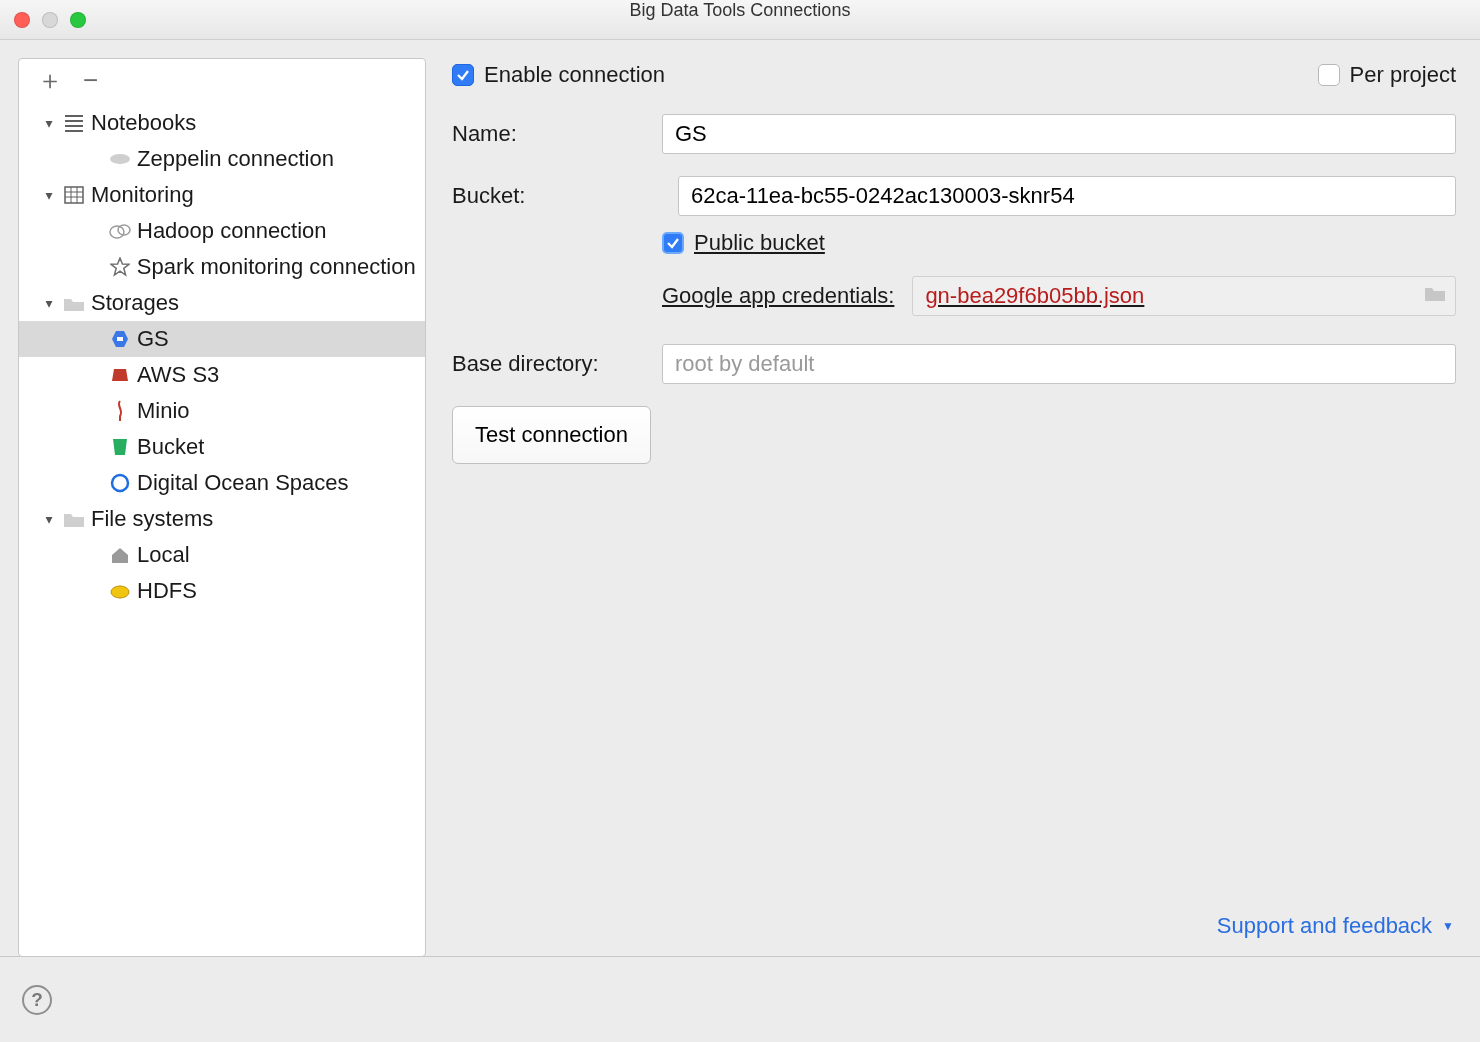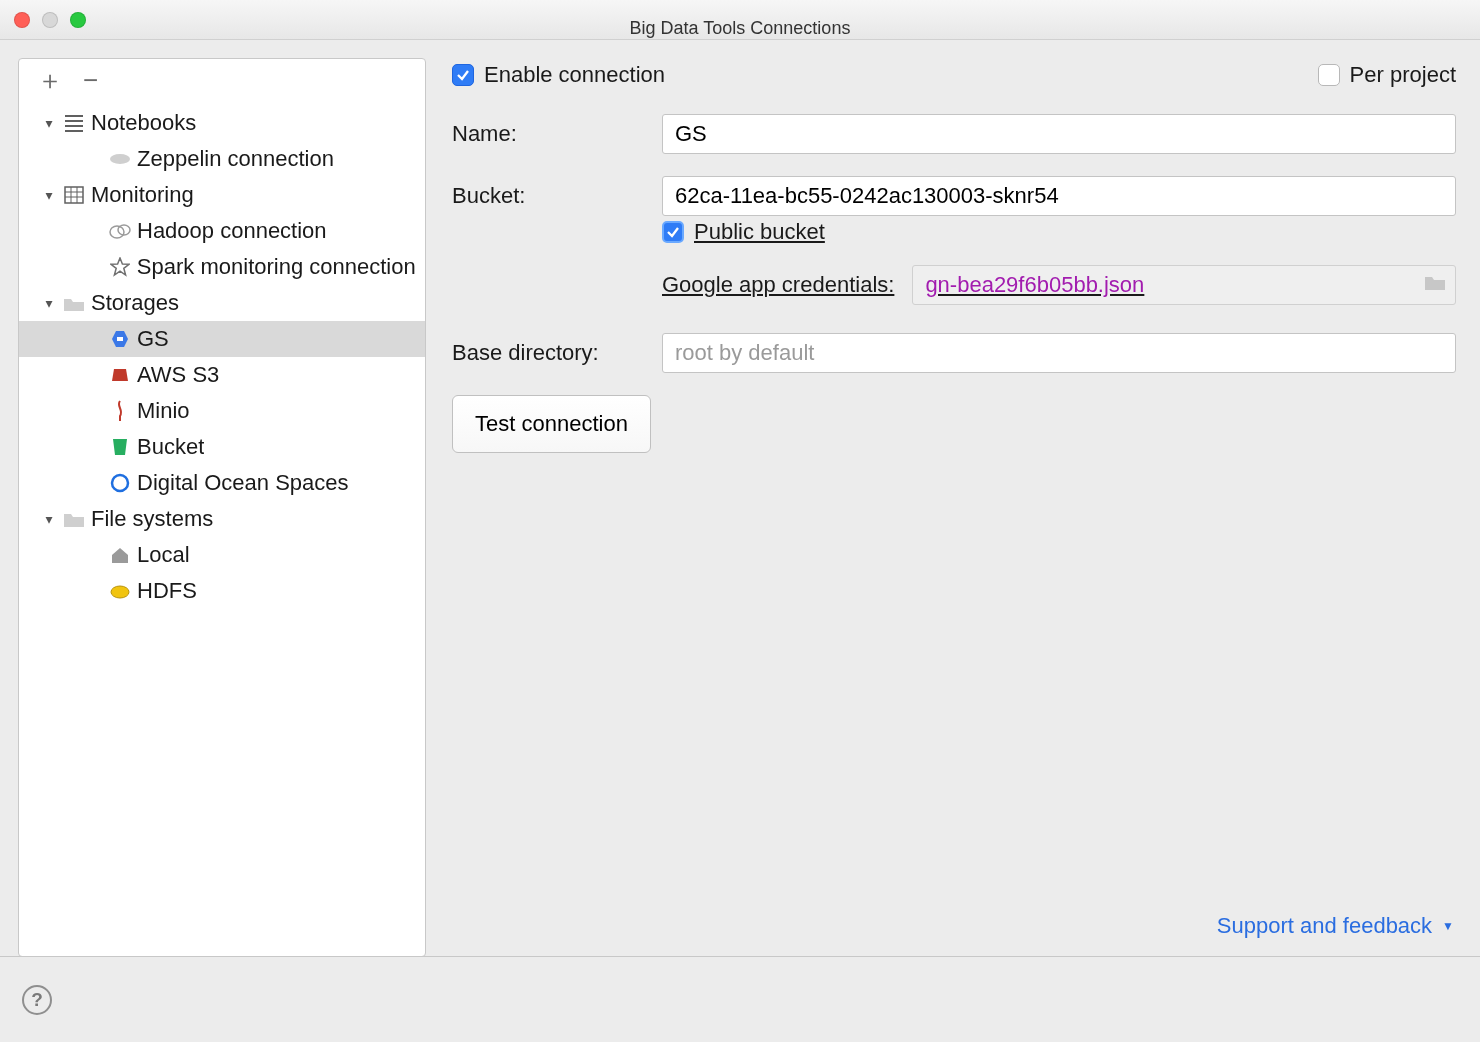--- a/index.html
+++ b/index.html
@@ -14,21 +14,21 @@
   }
 
   
   .titlebar {
     position: relative;
     height: 40px;
     width: 100%;
     background: linear-gradient(#f6f6f6, #e7e7e7);
     border-bottom: 1px solid #d0d0d0;
     display: flex;
-    align-items: flex-end;
+    align-items: flex-start;
     justify-content: center;
   }
   .traffic-lights {
     position: absolute;
     left: 14px; top: 50%; transform: translateY(-50%);
     display: flex; gap: 12px;
   }
   .tl {
     width: 16px; height: 16px;
     border-radius: 50%;
@@ -152,41 +152,41 @@
   .chk-box.outlined-checked {
     border: 2px solid #6aa9ff;
     background: #2f7cf6;
   }
 
   .field {
     display: flex;
     align-items: center;
     margin-bottom: 22px;
   }
-  .field.tall { margin-bottom: 3px; }
+  .field.tall { margin-bottom: 14px; gap: 16px; }
   .field-label {
     width: 210px;
     padding-right: 12px;
   }
   .field-offset {
     margin-left: 210px;
     text-decoration: underline;
   }
   .text-input {
     flex: 1;
     height: 40px;
     border: 1px solid #c4c4c4;
     border-radius: 3px;
     background: #fff;
     padding: 0 12px;
     font: inherit;
   }
   .text-input.disabled {
     background: #efefef;
-    color: #a21caf;
+    color: #b91c1c;
     border-color: #d0d0d0;
   }
   .text-input::placeholder { color: #9a9a9a; }
   .cred-row {
     display: flex;
     align-items: center;
     margin-bottom: 28px;
   }
   .cred-label {
     flex-shrink: 0;

